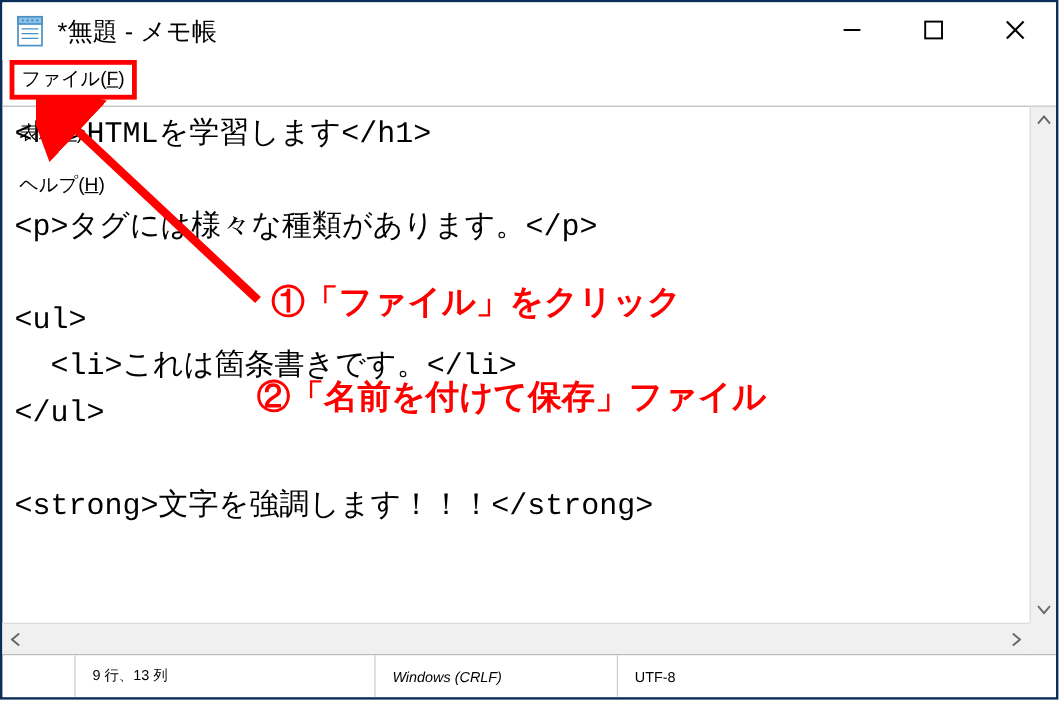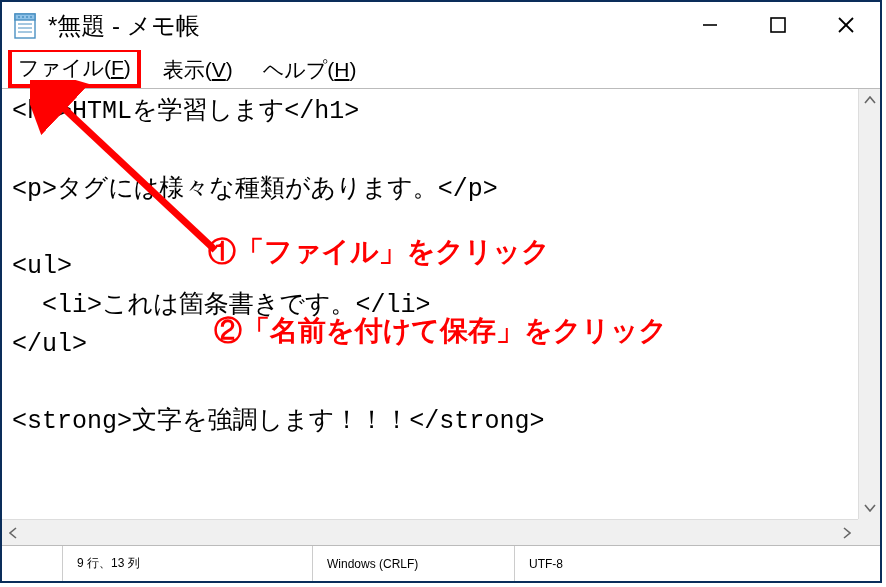--- a/index.html
+++ b/index.html
@@ -30,21 +30,21 @@
     }
     .titlebar-icon {
       width: 26px;
       height: 30px;
       margin-right: 10px;
       display: flex;
       align-items: center;
       justify-content: center;
     }
     .titlebar-title {
-      font-size: 24px;
+      font-size: 21px;
       color: #000;
       flex: 1;
     }
     .titlebar-controls {
       display: flex;
       height: 100%;
     }
     .ctl-btn {
       width: 68px;
       height: 46px;
@@ -53,24 +53,25 @@
       justify-content: center;
       background: transparent;
       border: none;
       cursor: pointer;
     }
     .ctl-btn svg { display: block; }
 
     .menubar {
       height: 38px;
       display: flex;
-      align-items: flex-end;
+      align-items: flex-start;
       padding: 0 6px;
       gap: 14px;
-      font-size: 21px;
+      font-size: 16px;
+      flex-direction: column;
     }
     .menu-item {
       padding: 4px 8px;
       cursor: pointer;
     }
     .menu-item.highlighted {
       border: 4px solid #ff0000;
       padding: 2px 6px;
     }
     .underline { text-decoration: underline; }
@@ -150,32 +151,32 @@
       height: 100%;
       border-left: 1px solid #ccc;
       display: flex;
       align-items: center;
       padding: 0 14px;
     }
     .status-seg:first-child { border-left: none; }
     .seg-blank { width: 60px; }
     .seg-pos { width: 250px; }
     .seg-zoom { width: 88px; }
-    .seg-eol { width: 202px; }
+    .seg-eol { width: 202px; font-style: italic; }
     .seg-enc { flex: 1; text-align: right; }
 
     .annotation {
       position: absolute;
       font-size: 28px;
       font-weight: bold;
       color: #ff0000;
       pointer-events: none;
       white-space: nowrap;
     }
-    .ann1 { left: 206px; top: 231px; }
+    .ann1 { left: 224px; top: 231px; }
     .ann2 { left: 212px; top: 310px; }
     .arrow-svg {
       position: absolute;
       left: 28px;
       top: 78px;
       pointer-events: none;
     }
   </style>
 </head>
 <body>
@@ -272,15 +273,15 @@
   <svg class="arrow-svg" width="220" height="200">
     <defs>
       <marker id="ah" markerWidth="12" markerHeight="12" refX="2" refY="5" orient="auto">
         <polygon points="0,0 10,5 0,10" fill="#ff0000"></polygon>
       </marker>
     </defs>
     <line x1="185" y1="170" x2="25" y2="20" stroke="#ff0000" stroke-width="7" marker-end="url(#ah)"></line>
   </svg>
 
   <div class="annotation ann1">①「ファイル」をクリック</div>
-  <div class="annotation ann2">②「名前を付けて保存」をクリック</div>
+  <div class="annotation ann2">②「名前を付けて保存」ファイル</div>
 
 </div>
 
 </body></html>

